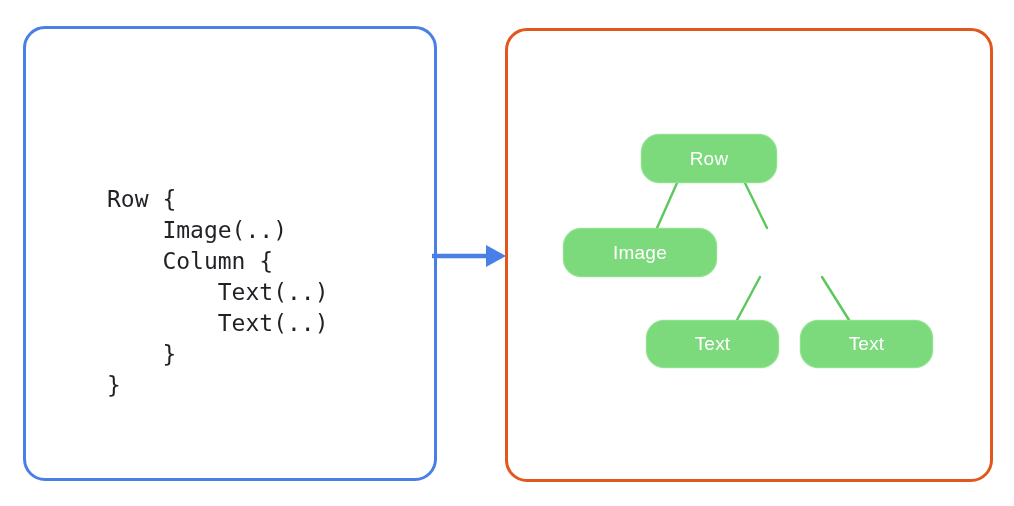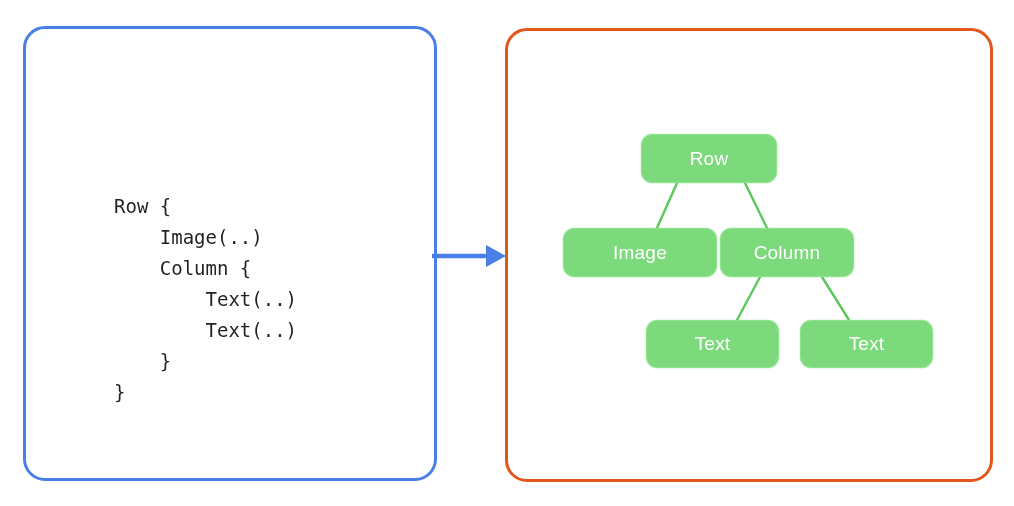--- a/index.html
+++ b/index.html
@@ -43,23 +43,23 @@
     width: 488px;
     height: 454px;
     border: 3px solid #e2571e;
   }
 
   
   #code-block {
     position: absolute;
     left: 76px;
     top: 150px;
-    margin: 12px;
+    margin: 5px;
     font-family: "DejaVu Sans Mono", "Liberation Mono", monospace;
-    font-size: 19px;
+    font-size: 23px;
     line-height: 31px;
     color: #1f2124;
     white-space: pre;
     letter-spacing: 0px;
   }
 
   
   #arrow-svg {
     position: absolute;
     left: 430px;
@@ -81,21 +81,21 @@
     position: absolute;
     left: 0; top: 0;
     width: 488px;
     height: 454px;
   }
   .node {
     position: absolute;
     box-sizing: border-box;
     background: #7cda7c;
     border: 1.5px solid #8ae58a;
-    border-radius: 11px;
+    border-radius: 18px;
     color: #ffffff;
     font-family: "Liberation Sans", sans-serif;
     font-size: 19px;
     font-weight: 400;
     display: flex;
     align-items: center;
     justify-content: center;
     letter-spacing: 0.2px;
     box-shadow: 0 0 0 0.5px rgba(124,218,124,0.35);
   }
@@ -135,21 +135,20 @@
       <line x1="172" y1="155" x2="152" y2="200" stroke="#5ac85a" stroke-width="2.4" stroke-linecap="round"></line>
       <line x1="240" y1="155" x2="262" y2="200" stroke="#5ac85a" stroke-width="2.4" stroke-linecap="round"></line>
       <line x1="255" y1="249" x2="232" y2="292" stroke="#5ac85a" stroke-width="2.4" stroke-linecap="round"></line>
       <line x1="317" y1="249" x2="344" y2="292" stroke="#5ac85a" stroke-width="2.4" stroke-linecap="round"></line>
     </svg>
 
     <div class="node" id="node-row">Row</div>
 
     <div class="node" id="node-image">Image</div>
 
-    <div class="node" id="node-column">Column</div>
 
     <div class="node" id="node-text-1">Text</div>
 
     <div class="node" id="node-text-2">Text</div>
 
   </div>
 
 </div>
 
 </body></html>

